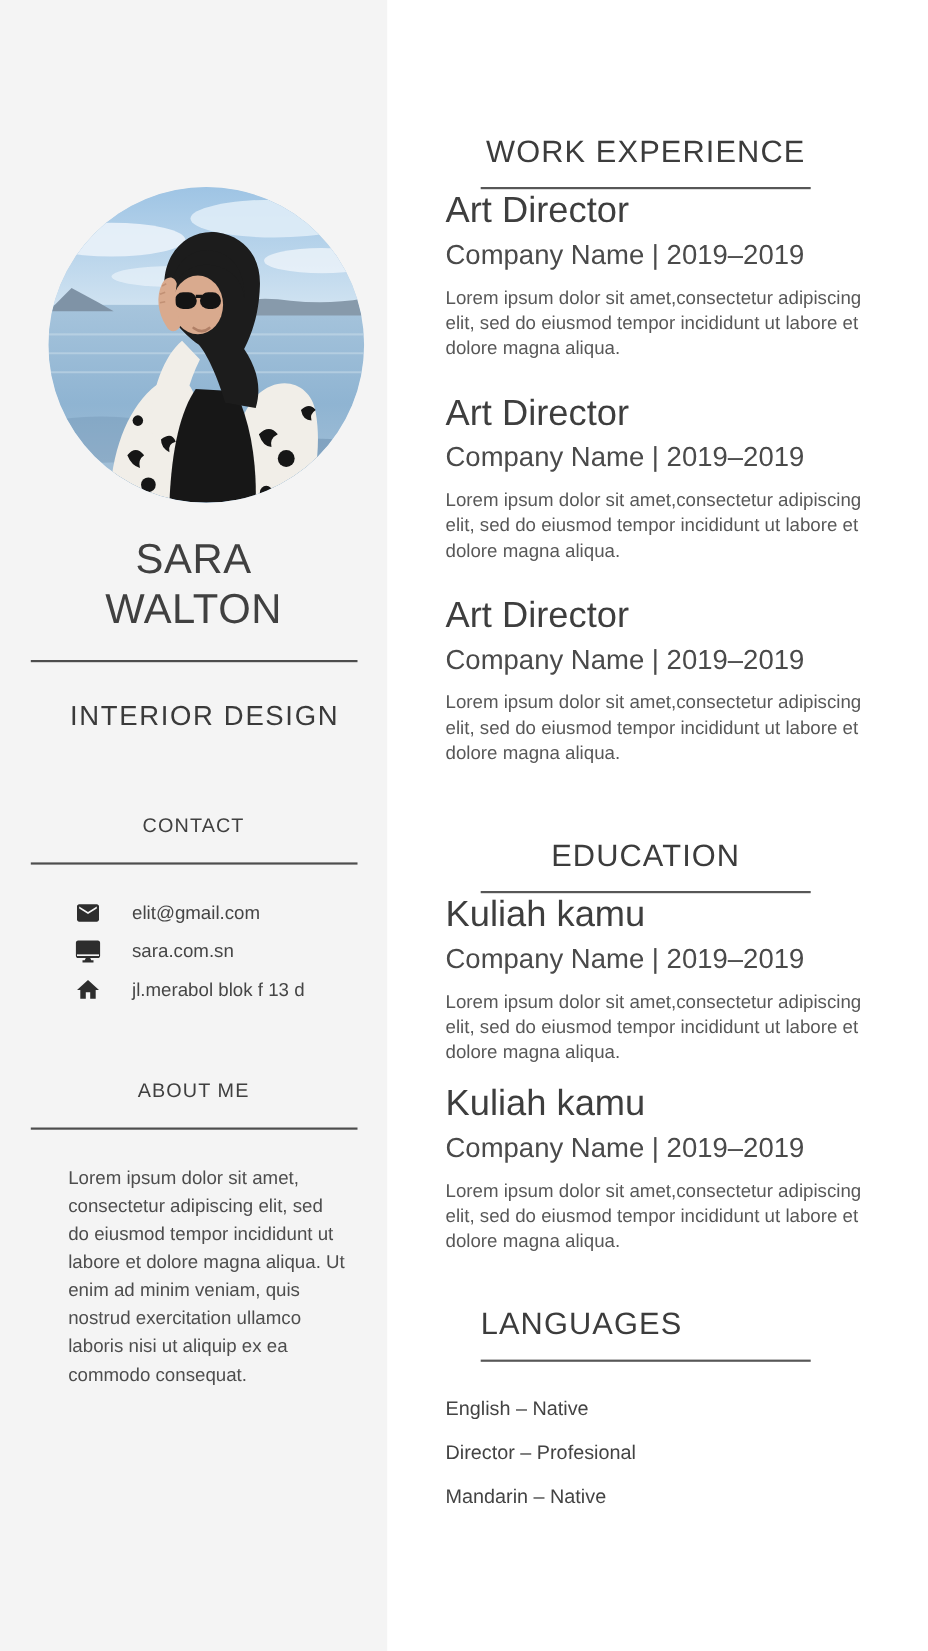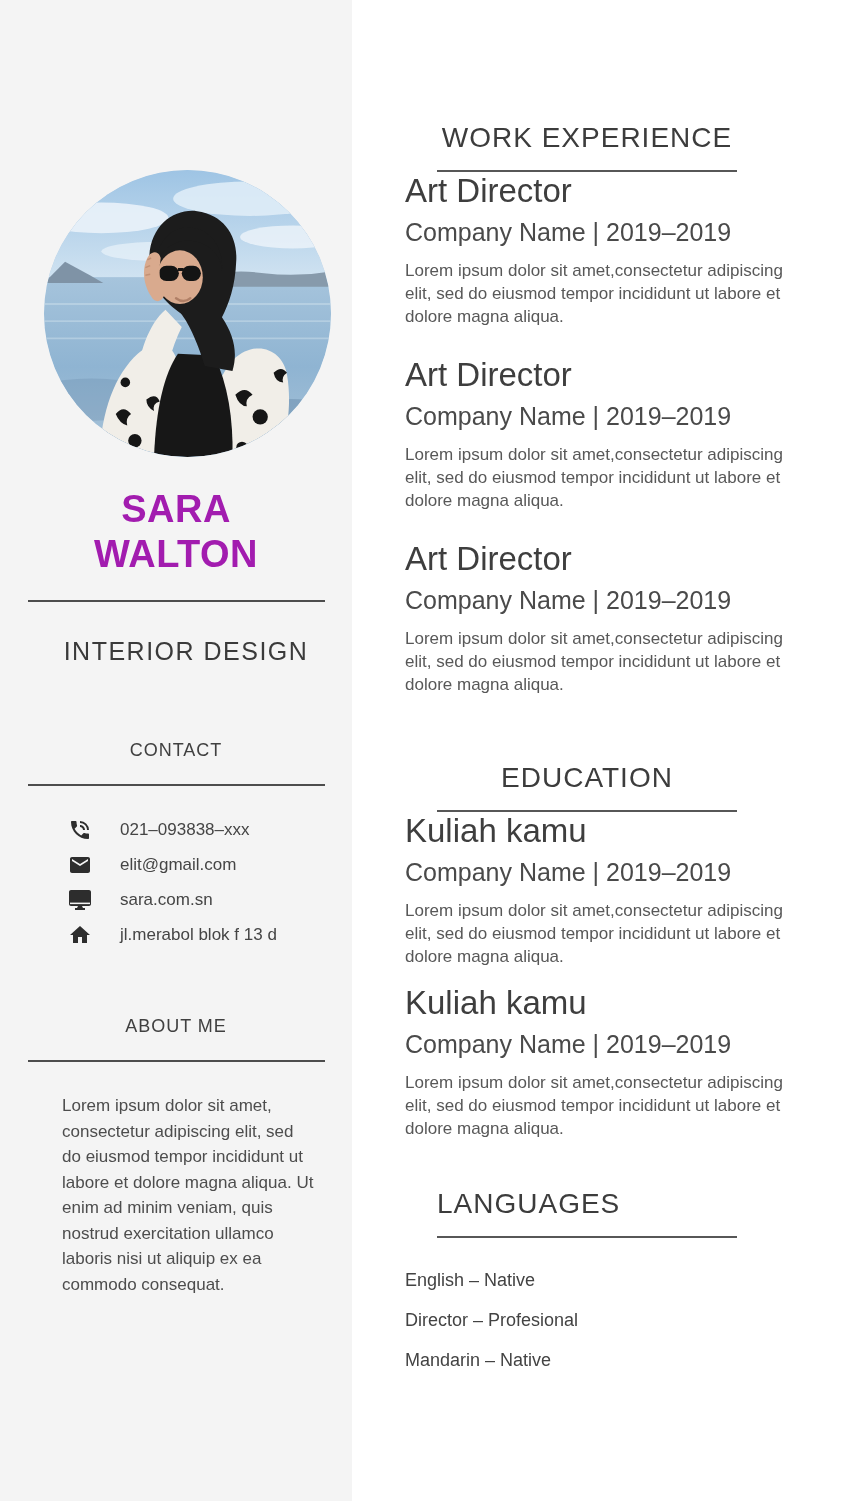--- a/index.html
+++ b/index.html
@@ -13,22 +13,22 @@
   .sidebar {
     position:absolute; left:0; top:0; width:352px; height:1501px;
     background:#f4f4f4;
   }
   .photo {
     width:287px; height:287px; margin:170px 0 0 44px;
     border-radius:50%; overflow:hidden; background:#bcd3e6;
   }
   .photo svg { display:block; }
   .name {
-    margin-top:30px; text-align:center; font-weight:bold;
-    font-size:38px; line-height:45px; letter-spacing:0.5px; color:#a21caf;
+    margin-top:30px; text-align:center; font-weight:normal;
+    font-size:38px; line-height:45px; letter-spacing:0.5px; color:#404040;
   }
   .name span { display:block; }
   .rule {
     height:2px; background:#4d4d4d; margin:23px 27px 0 28px;
   }
   .role {
     margin-top:35px; text-align:center; font-size:25px;
     letter-spacing:1.5px; color:#3a3a3a;padding-left:20px;
   }
   .side-h {
@@ -148,30 +148,20 @@
 
     <div class="role">INTERIOR DESIGN</div>
 
     <h2 class="side-h contact-h">CONTACT</h2>
     <div class="rule"></div>
 
     <ul class="contact-list">
       <li>
         <span class="cicon">
           <svg viewBox="0 0 24 24">
-              <path d="M6.62 10.79c1.44 2.83 3.76 5.14 6.59 6.59l2.2-2.2c.27-.27.67-.36 1.02-.24 1.12.37 2.33.57 3.57.57.55 0 1 .45 1 1V20c0 .55-.45 1-1 1-9.39 0-17-7.61-17-17 0-.55.45-1 1-1h3.5c.55 0 1 .45 1 1 0 1.25.2 2.45.57 3.57.11.35.03.74-.25 1.02l-2.2 2.2z"></path>
-              <path d="M19 12h2a9 9 0 0 0-9-9v2c3.87 0 7 3.13 7 7z"></path>
-              <path d="M15 12h2c0-2.76-2.24-5-5-5v2c1.66 0 3 1.34 3 3z"></path>
-            </svg>
-        </span>
-        <span class="ctext">021–093838–xxx</span>
-      </li>
-      <li>
-        <span class="cicon">
-          <svg viewBox="0 0 24 24">
               <path d="M20 4H4c-1.1 0-2 .9-2 2v12c0 1.1.9 2 2 2h16c1.1 0 2-.9 2-2V6c0-1.1-.9-2-2-2zm0 4l-8 5-8-5V6l8 5 8-5v2z"></path>
             </svg>
         </span>
         <span class="ctext">elit@gmail.com</span>
       </li>
       <li>
         <span class="cicon">
           <svg viewBox="0 0 24 24">
               <path d="M21 2H3c-1.1 0-2 .9-2 2v12c0 1.1.9 2 2 2h7l-1 2H7v2h10v-2h-2l-1-2h7c1.1 0 2-.9 2-2V4c0-1.1-.9-2-2-2z"></path>
               <rect x="2" y="14.6" width="20" height="1.5" fill="#f4f4f4"></rect>

